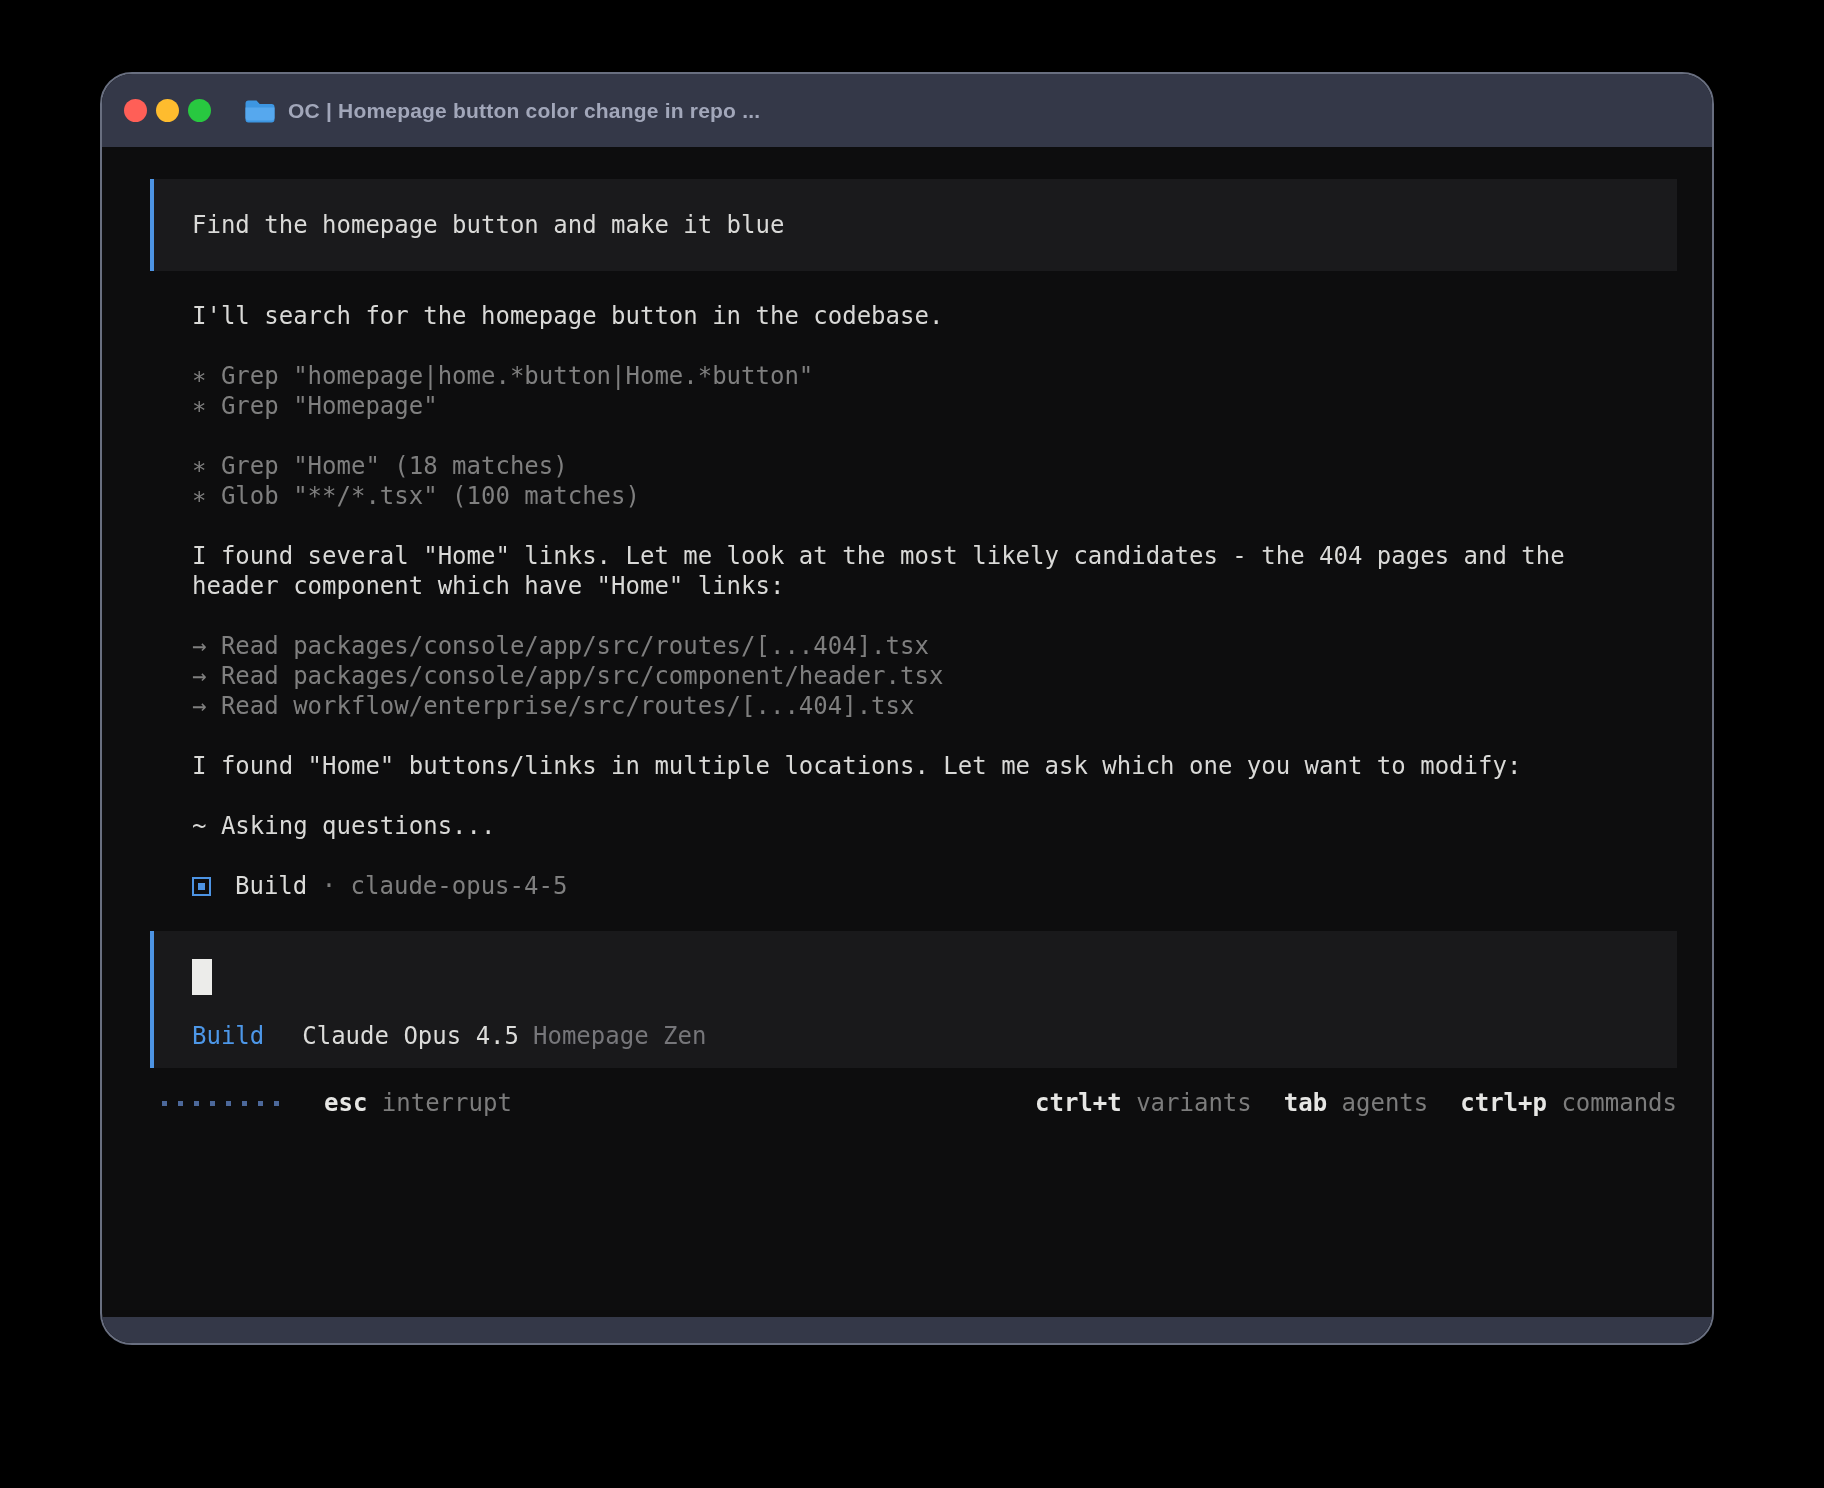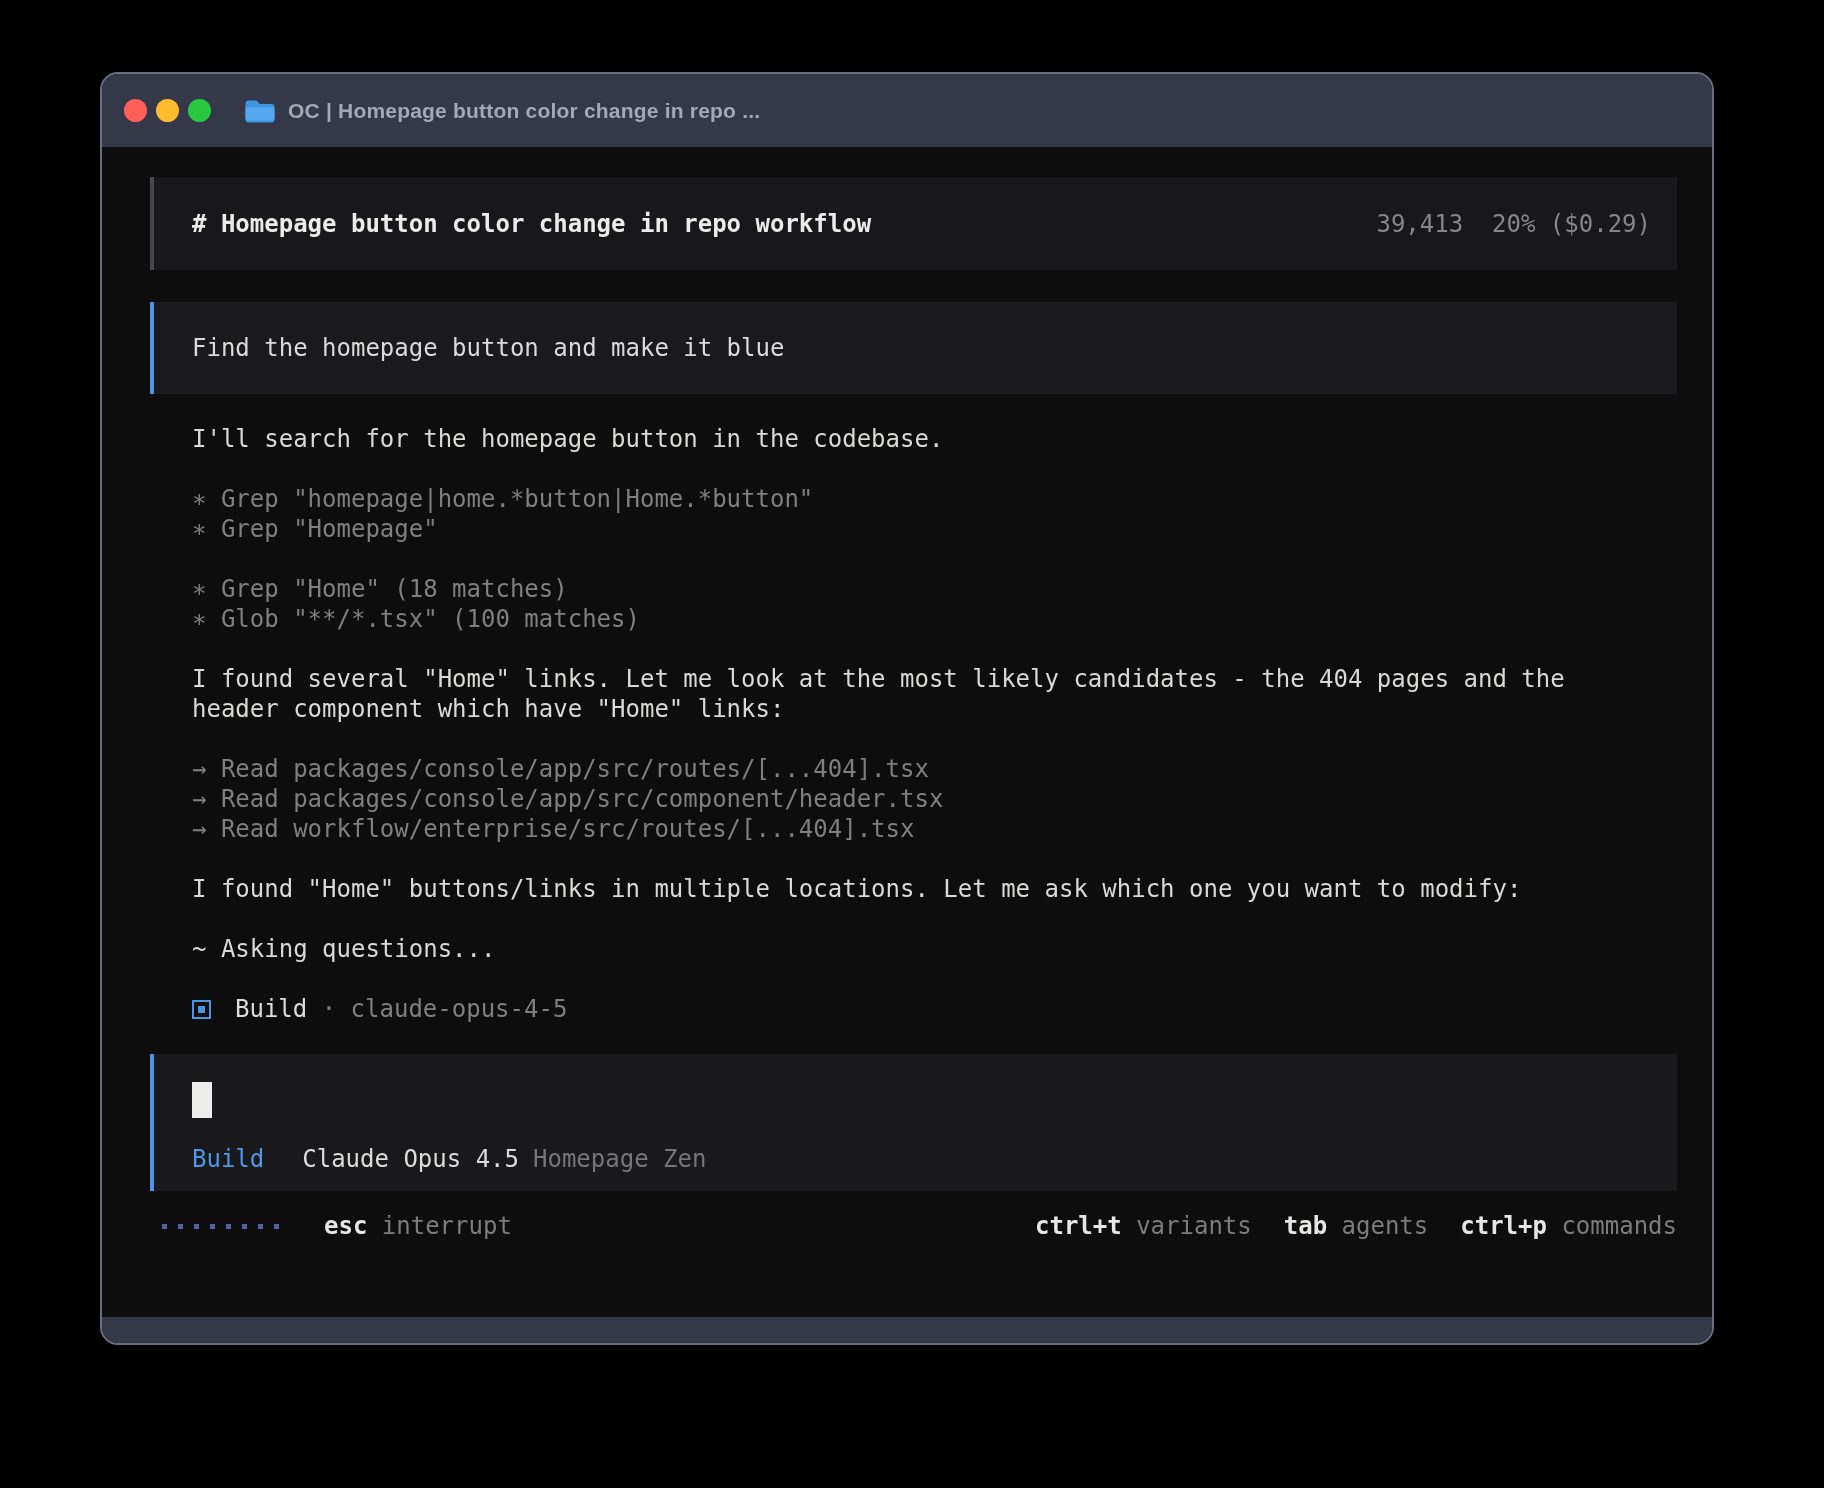--- a/index.html
+++ b/index.html
@@ -4,21 +4,21 @@
 <style>
   * { margin: 0; padding: 0; box-sizing: border-box; }
   html, body { width: 1824px; height: 1488px; background: #000000; }
   body { font-family: "DejaVu Sans Mono", monospace; }
 
   .window {
     position: absolute; left: 100px; top: 72px;
     width: 1614px; height: 1273px;
     background: #0d0d0e;
     border: 2px solid #696f80;
-    border-radius: 18px;
+    border-radius: 32px;
     overflow: hidden;
   }
 
   
   .titlebar {
     height: 73px; background: #343848;
     display: flex; align-items: center;
     padding-left: 22px;
   }
   .light { width: 23px; height: 23px; border-radius: 50%; margin-right: 9px; }
@@ -110,24 +110,20 @@
     <span class="light green"></span>
     <svg class="folder" width="31" height="25" viewBox="0 0 31 25">
       <path d="M1.5 5.5 a3 3 0 0 1 3 -3 h8 l3.2 3.4 h11.8 a3 3 0 0 1 3 3 v12.6 a3 3 0 0 1 -3 3 h-23 a3 3 0 0 1 -3 -3 z" fill="#3d96e2"></path>
       <path d="M1.5 9.5 h29 v10 a3 3 0 0 1 -3 3 h-23 a3 3 0 0 1 -3 -3 z" fill="#56a8ee"></path>
     </svg>
     <span class="win-title">OC | Homepage button color change in repo ...</span>
   </div>
 
   <div class="tbody">
 
-    <div class="panel header-panel">
-      <span class="header-title"># Homepage button color change in repo workflow</span>
-      <span class="header-stats">39,413  20% ($0.29)</span>
-    </div>
 
     <div class="user-panel">
       <span class="user-text">Find the homepage button and make it blue</span>
     </div>
 
     <div class="chat">
       <div class="para">
         <div class="line">I'll search for the homepage button in the codebase.</div>
       </div>
       <div class="para">

